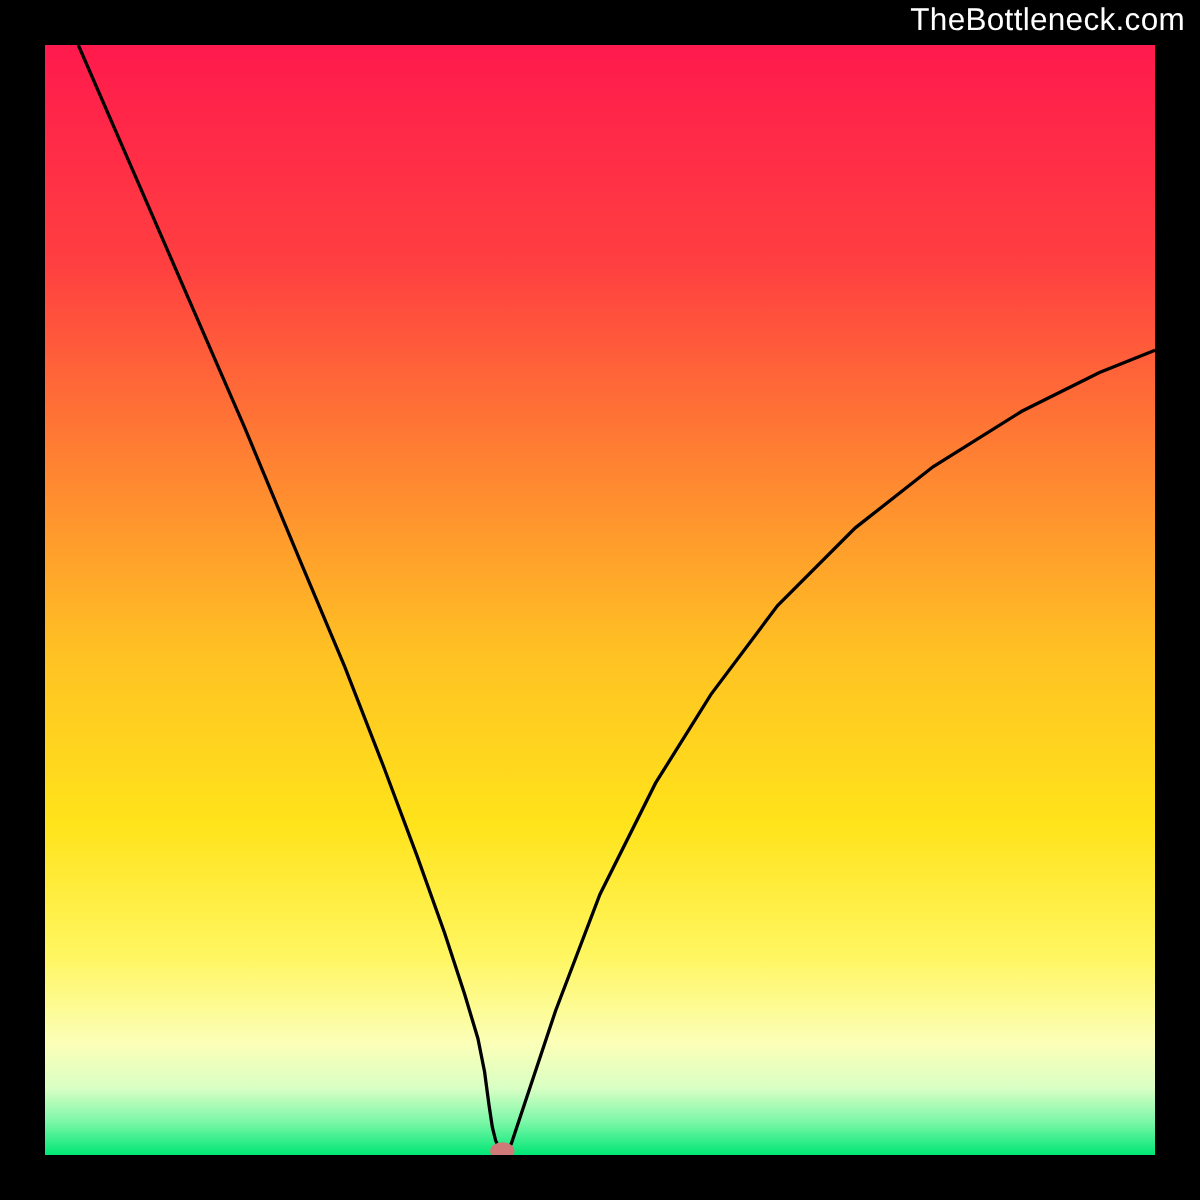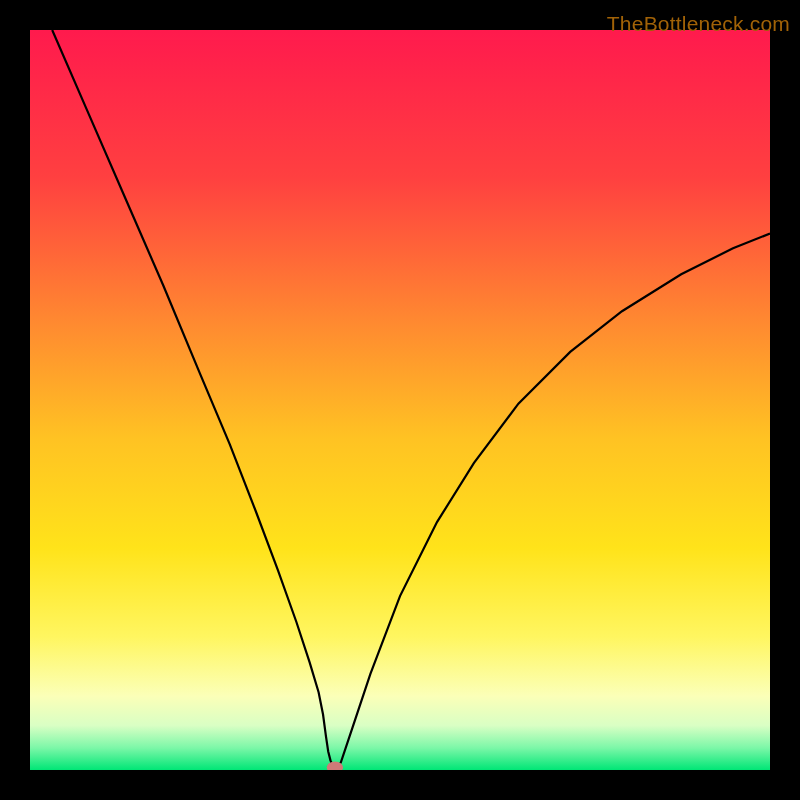--- a/index.html
+++ b/index.html
@@ -12,23 +12,23 @@
     font-family: Arial, Helvetica, sans-serif;
   }
   .frame {
     position: relative;
     width: 800px;
     height: 800px;
     background: #000;
   }
   .watermark {
     position: absolute;
-    top: 12px;
+    top: 2px;
     right: 10px;
-    color: #a16207;
+    color: #ffffff;
     font-size: 21px;
     font-weight: 500;
     letter-spacing: 0.2px;
     z-index: 10;
   }
   .plot-area {
     position: absolute;
     left: 30px;
     top: 30px;
     width: 740px;

